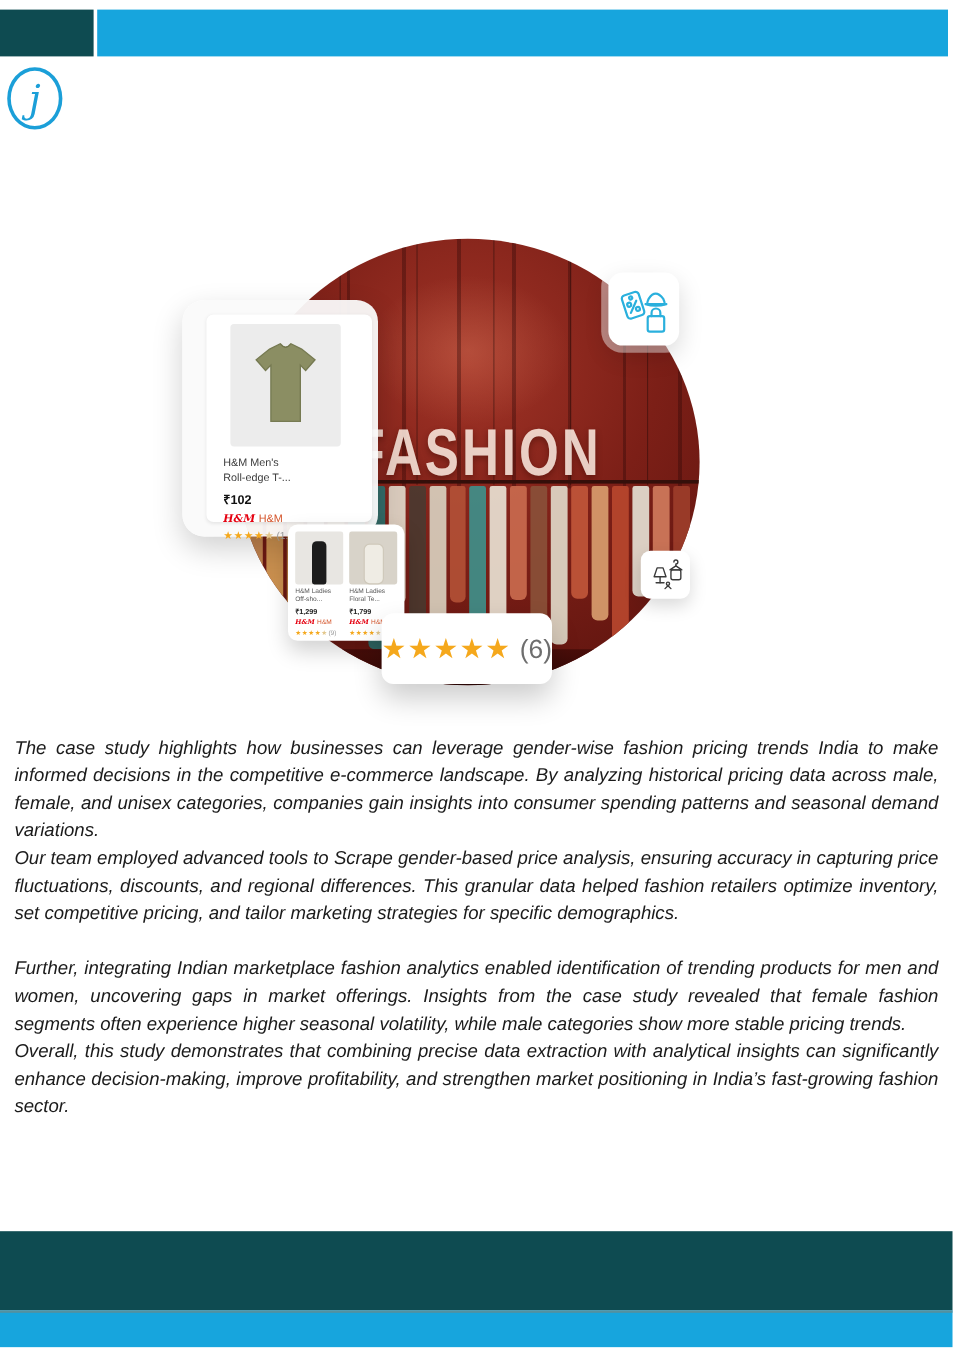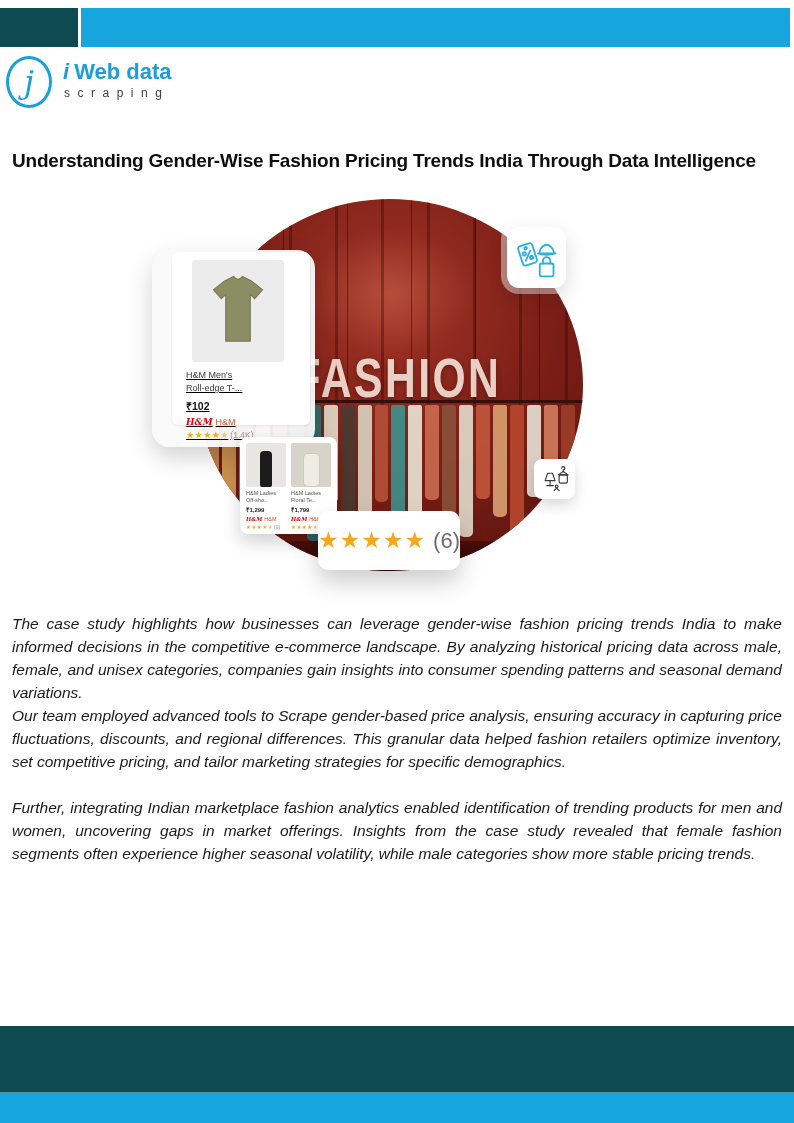--- a/index.html
+++ b/index.html
@@ -44,23 +44,23 @@
   .floor{position:absolute;left:0;bottom:0;width:100%;height:8%;
          background:linear-gradient(#4a0e0a,#2e0705);}
   .fashion-text{position:absolute;left:52%;top:48%;transform:translate(-50%,-50%) scale(0.82,1.06);
                 font-size:52px;font-weight:800;letter-spacing:3px;color:rgba(255,238,228,0.85);
                 text-shadow:0 2px 6px rgba(60,10,5,0.45);white-space:nowrap;}
 
   
   .glass-frame{position:absolute;left:152px;top:250px;width:163px;height:197px;
                background:rgba(250,250,250,0.95);border-radius:18px;
                box-shadow:0 10px 25px rgba(0,0,0,0.18);}
-  .product-card{position:absolute;left:172px;top:252px;width:138px;height:173px;background:#fff;
+  .product-card{position:absolute;left:172px;top:262px;width:138px;height:173px;background:#fff;
                 border-radius:6px;box-shadow:0 1px 3px rgba(0,0,0,0.08);
-                padding:8px 0 0 14px;box-sizing:border-box;text-decoration:underline;}
+                padding:8px 0 0 14px;box-sizing:border-box;}
   .p-img{width:92px;height:102px;background:#ececec;border-radius:3px;display:flex;
          align-items:center;justify-content:center;margin-left:6px;}
   .p-name{font-size:9px;color:#3c3c3c;line-height:13px;margin-top:7px;}
   .p-price{font-size:10.5px;font-weight:bold;color:#111;margin-top:4px;}
   .p-brand{margin-top:4px;font-size:9px;}
   .hm-mark{color:#e50010;font-weight:bold;font-style:italic;font-family:"DejaVu Serif",serif;margin-right:3px;}
   .p-brand-name{color:#d4542a;}
   .p-stars{margin-top:3px;font-size:9px;}
   .stars-filled{color:#f5a81c;letter-spacing:0.5px;}
   .stars-muted{color:#e3c78c;}
@@ -108,29 +108,22 @@
 
 <div class="page">
 
   <div class="hdr-teal"></div>
   <div class="hdr-blue"></div>
 
   <div class="logo">
     <div class="logo-circle">
       <span>j</span>
     </div>
-    <div class="logo-text">
-      <div class="logo-row1">
-        <span class="logo-i">i</span><span>Web data</span>
-      </div>
-      <div class="logo-row2">scraping</div>
-    </div>
-  </div>
-
-  <h1 class="heading">Understanding Gender-Wise Fashion Pricing Trends India Through Data Intelligence</h1>
+  </div>
+
 
   <div class="circle-photo">
     <div class="glow"></div>
     <div class="panels"></div>
     <div class="wires"></div>
     <div class="rail"></div>
     <div class="clothes">
         <div class="cloth" style="background: rgb(197, 138, 82); height: 58%;"></div>
         <div class="cloth" style="background: rgb(210, 154, 85); height: 71%;"></div>
         <div class="cloth" style="background: rgb(185, 127, 64); height: 84%;"></div>
@@ -246,18 +239,19 @@
       <circle cx="20" cy="26" r="1.6"></circle>
       <path d="M17 31 l3 -3 3 3"></path>
     </svg>
   </div>
 
   <div class="body-copy">
     <p>The case study highlights how businesses can leverage gender-wise fashion pricing trends India to make informed decisions in the competitive e-commerce landscape. By analyzing historical pricing data across male, female, and unisex categories, companies gain insights into consumer spending patterns and seasonal demand variations.</p>
     <p>Our team employed advanced tools to Scrape gender-based price analysis, ensuring accuracy in capturing price fluctuations, discounts, and regional differences. This granular data helped fashion retailers optimize inventory, set competitive pricing, and tailor marketing strategies for specific demographics.</p>
     <div class="para-gap"></div>
     <p>Further, integrating Indian marketplace fashion analytics enabled identification of trending products for men and women, uncovering gaps in market offerings. Insights from the case study revealed that female fashion segments often experience higher seasonal volatility, while male categories show more stable pricing trends.</p>
+    <p>Overall, this study demonstrates that combining precise data extraction with analytical insights can significantly enhance decision-making, improve profitability, and strengthen market positioning in India’s fast-growing fashion sector.</p>
   </div>
 
   <div class="footer-teal"></div>
   <div class="footer-blue"></div>
 
 </div>
 
 </body></html>

